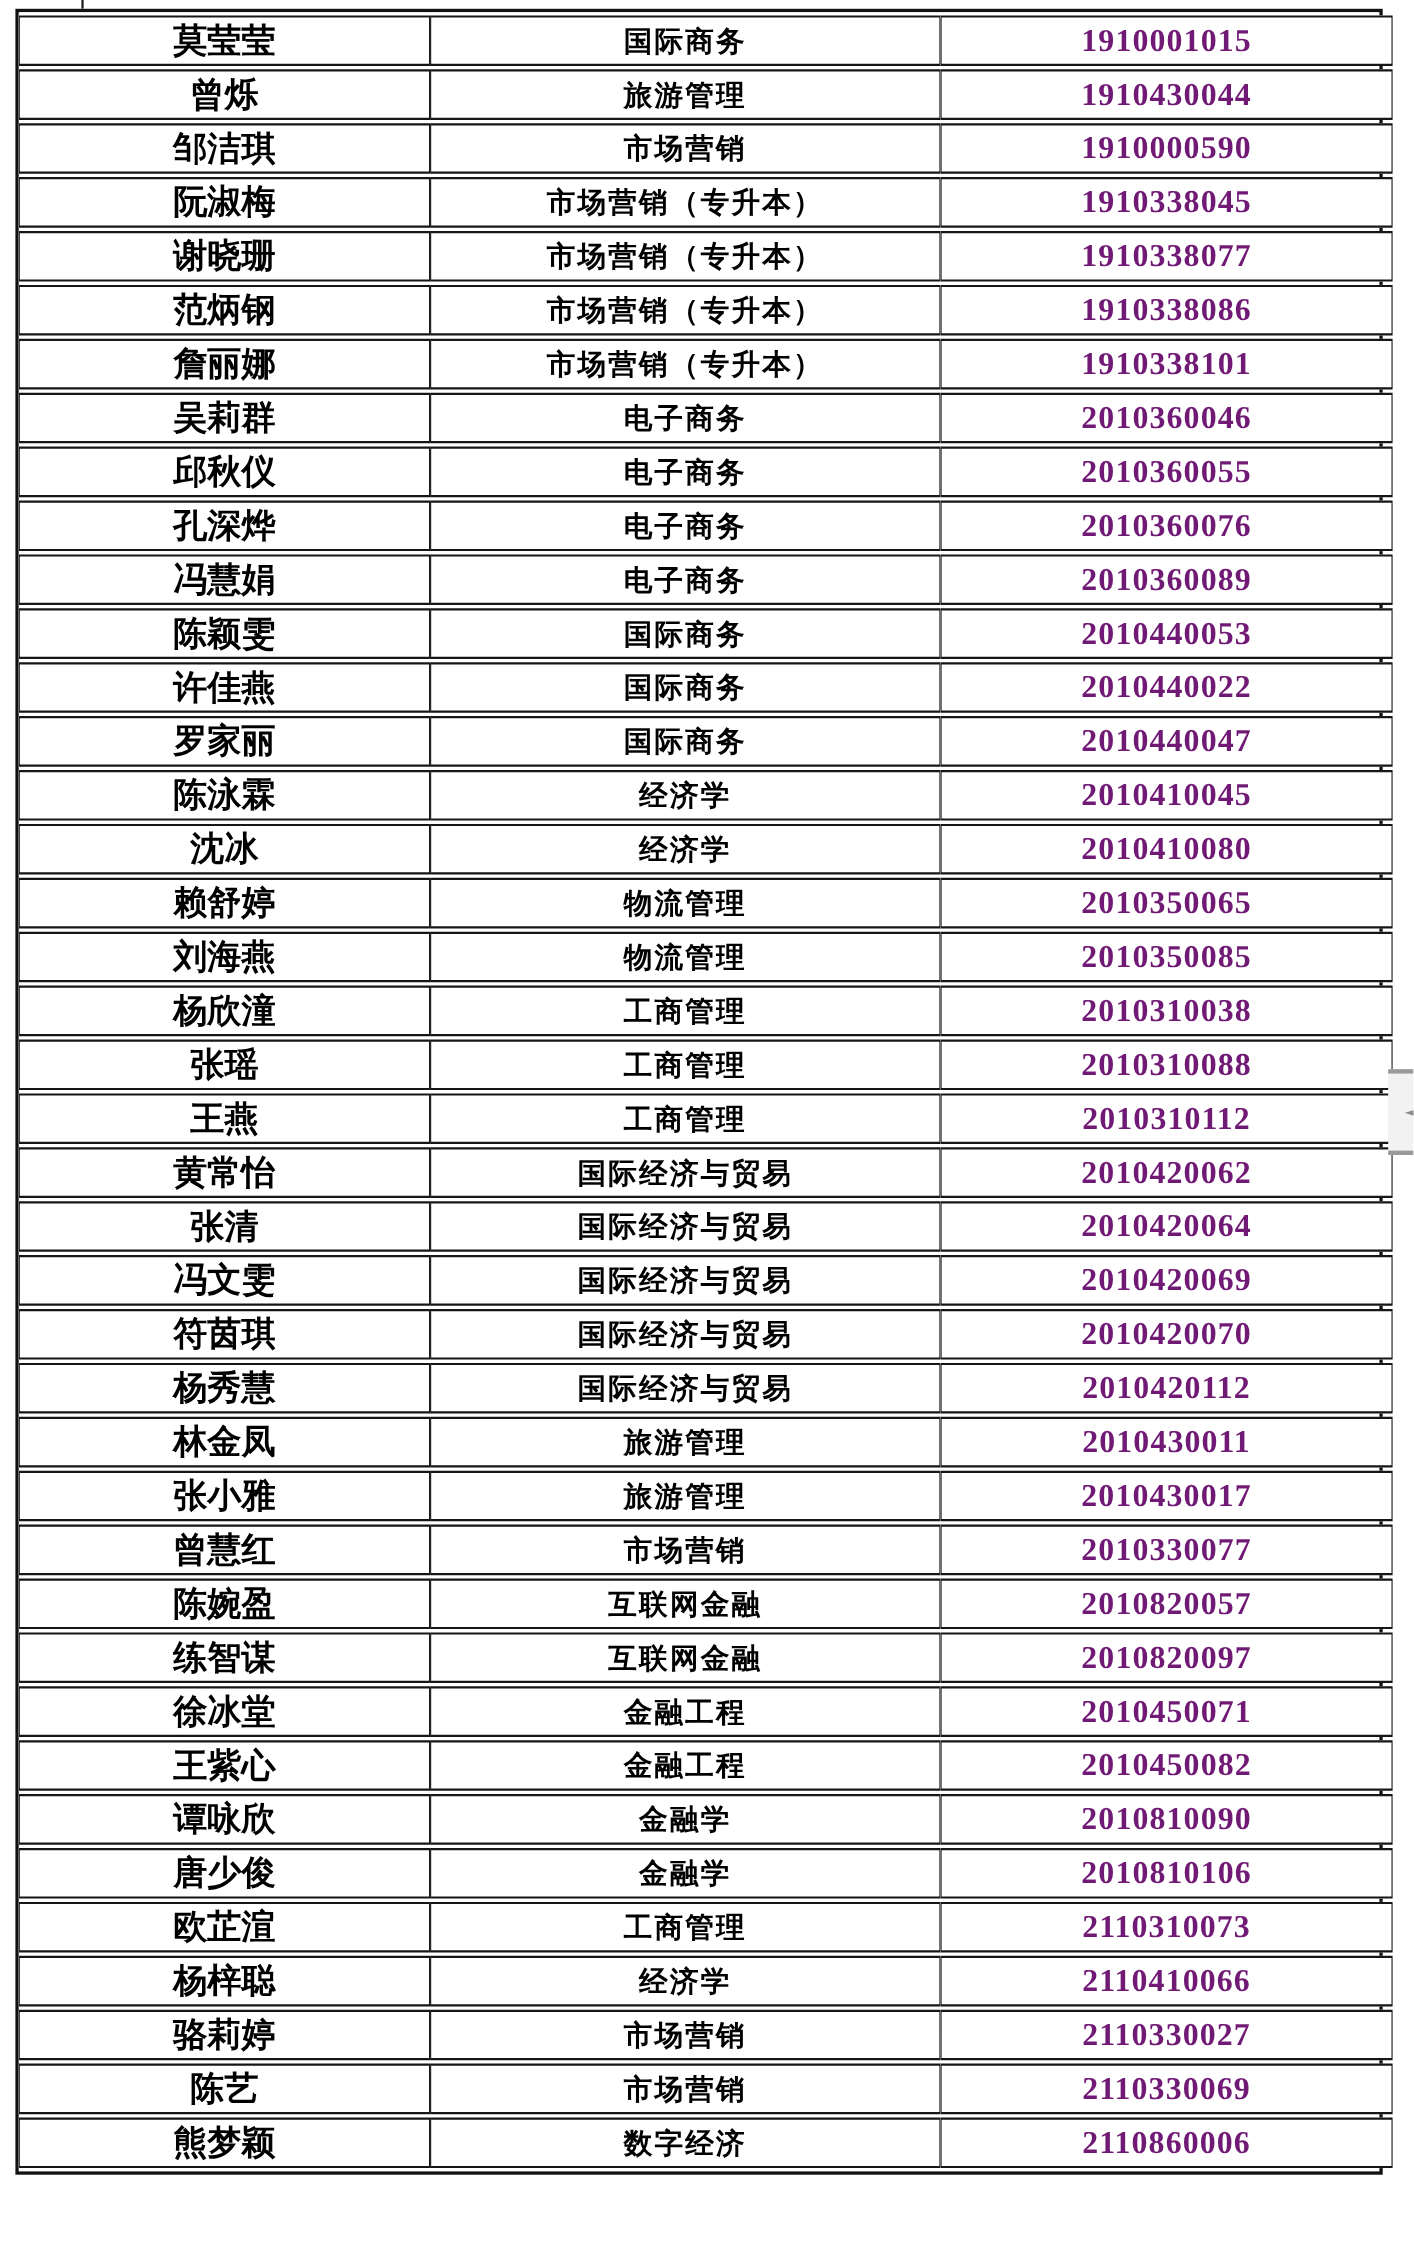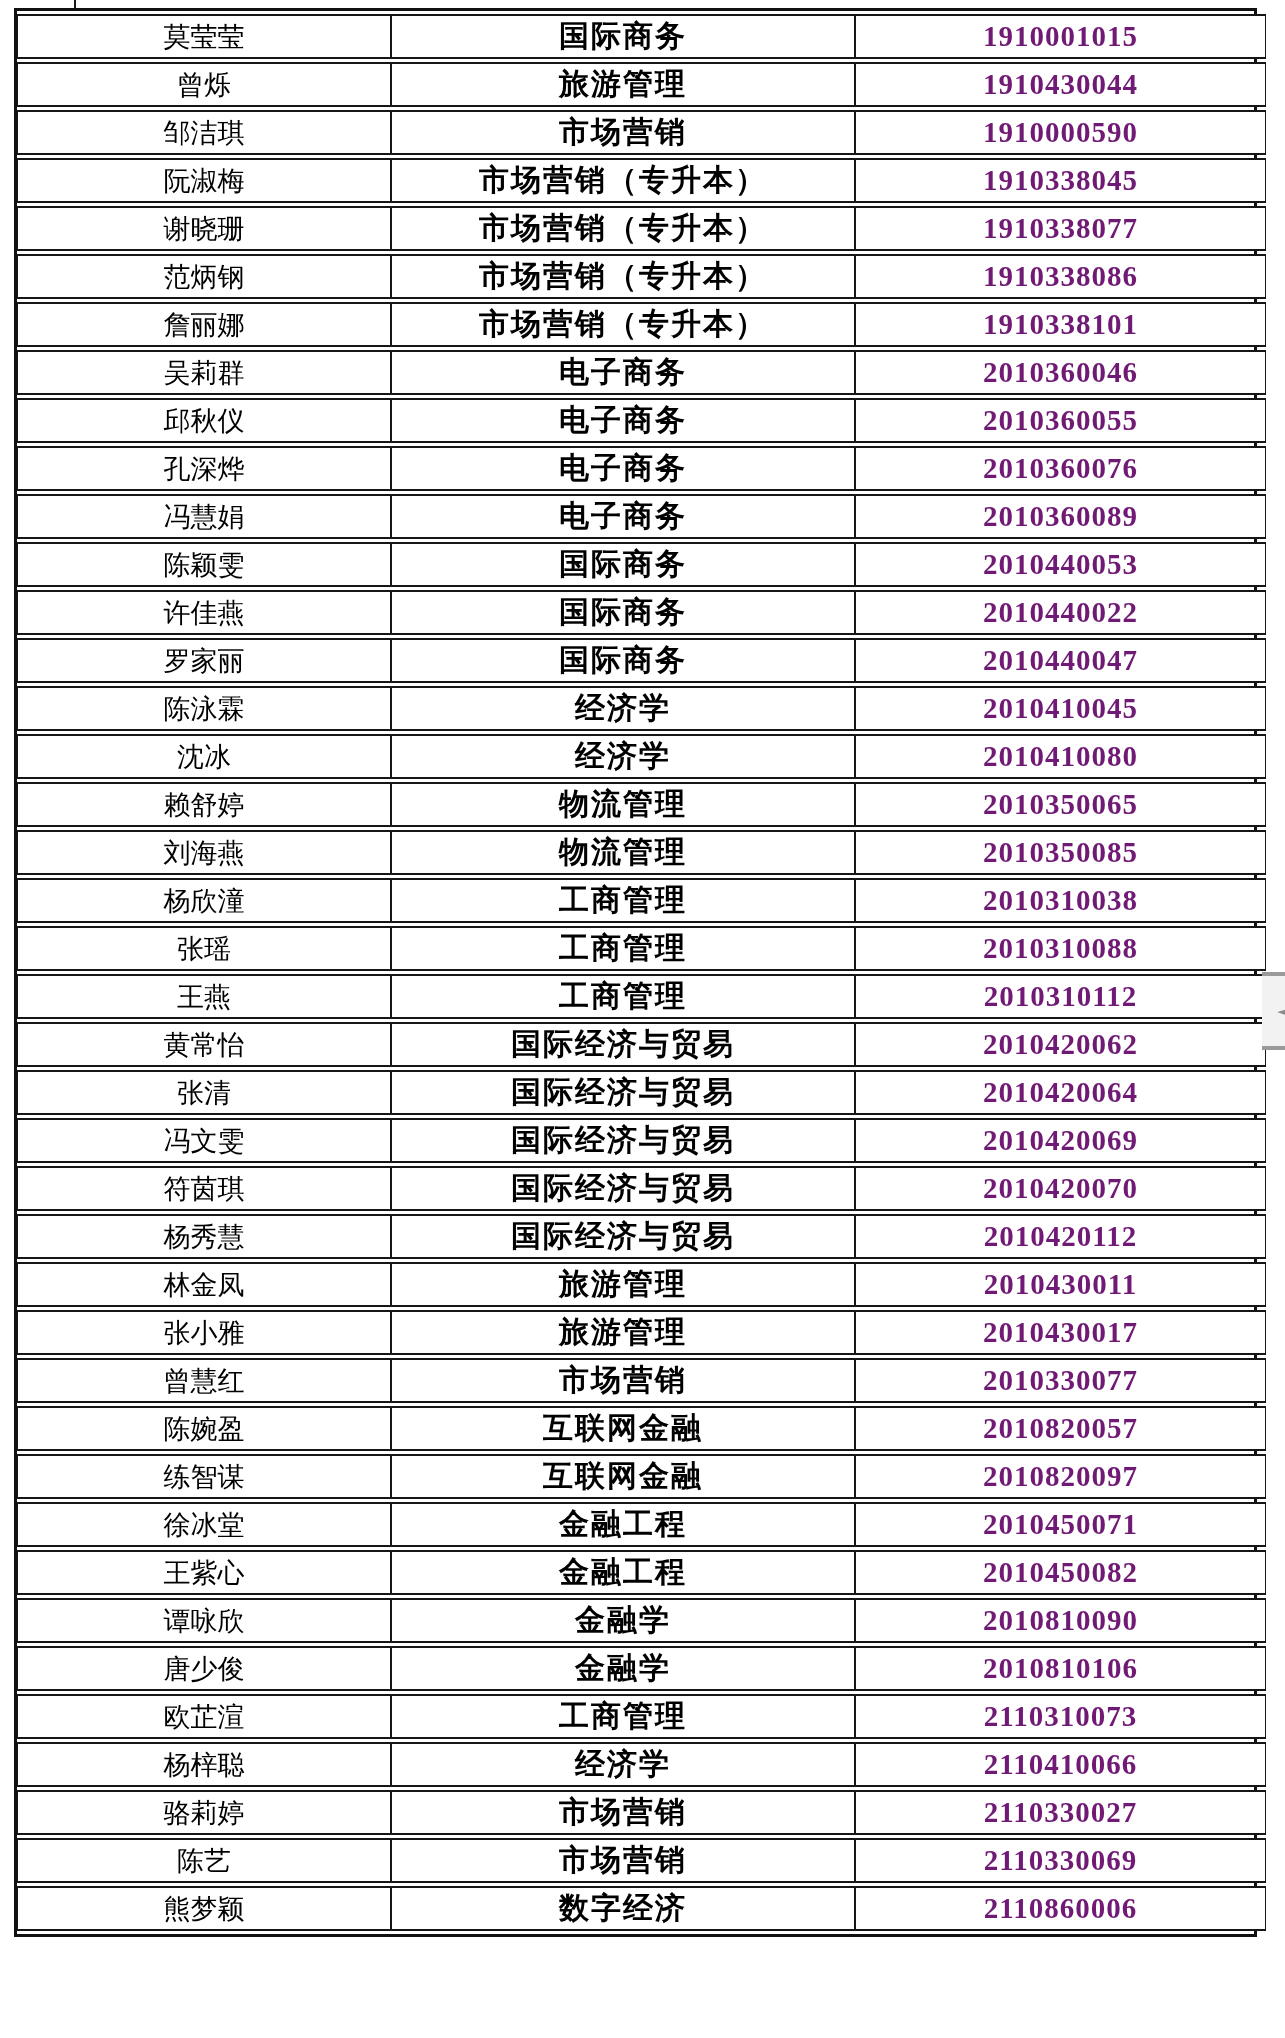--- a/index.html
+++ b/index.html
@@ -38,22 +38,22 @@
     border-top: 2px solid #161616;
     border-bottom: 2px solid #161616;
     border-left: 1px solid #161616;
     border-right: 1px solid #161616;
     text-align: center;
     vertical-align: middle;
     overflow: hidden;
     white-space: nowrap;
     background: #ffffff;
   }
-  td.c-name  { width: 368px; font-size: 27px; font-weight: 400; color: #000; margin-top: 20px; }
-  td.c-major { width: 458px; font-size: 30px; font-weight: 700; color: #000; letter-spacing: 2px; }
+  td.c-name  { width: 368px; font-size: 31px; font-weight: 700; color: #000; margin-top: 20px; }
+  td.c-major { width: 458px; font-size: 26px; font-weight: 700; color: #000; letter-spacing: 2px; }
   td.c-id    { width: 405px; font-family: "Liberation Serif", "DejaVu Serif", serif;
                font-size: 29px; font-weight: 700; color: #701a75; letter-spacing: 1px; }
   
   .scrollbar-frag {
     position: absolute; right: 0; top: 972px;
     width: 23px; height: 78px;
     background: #f2f2f2;
     border-top: 4px solid #9a9a9a;
     border-bottom: 4px solid #9a9a9a;
     box-sizing: border-box;

